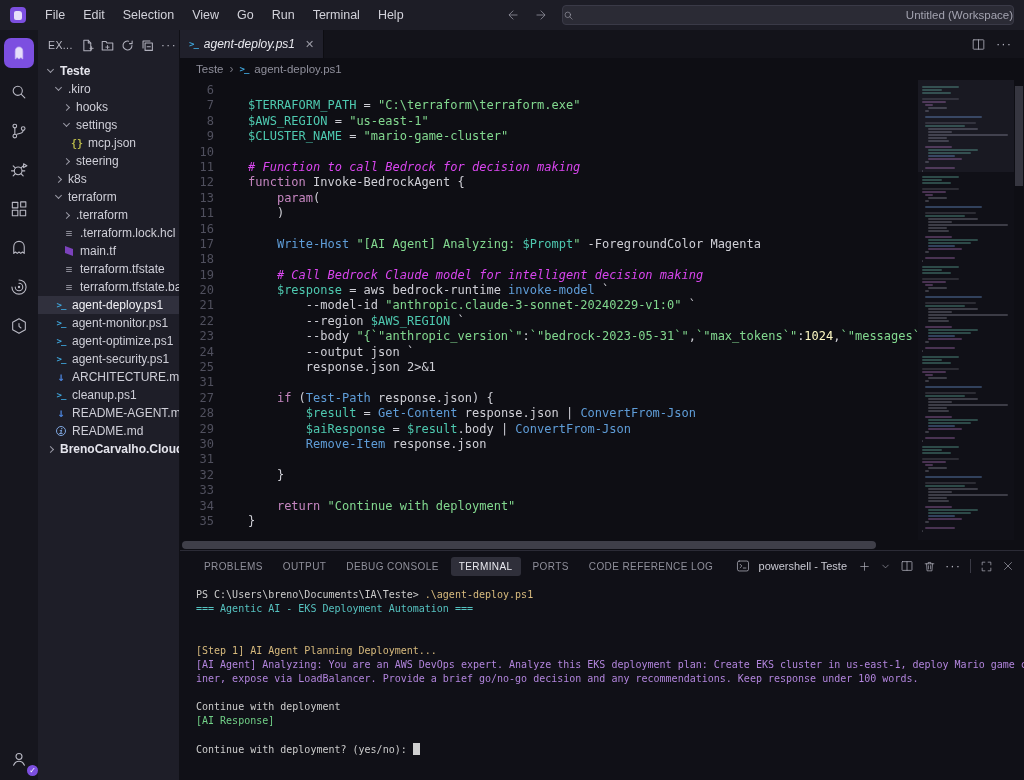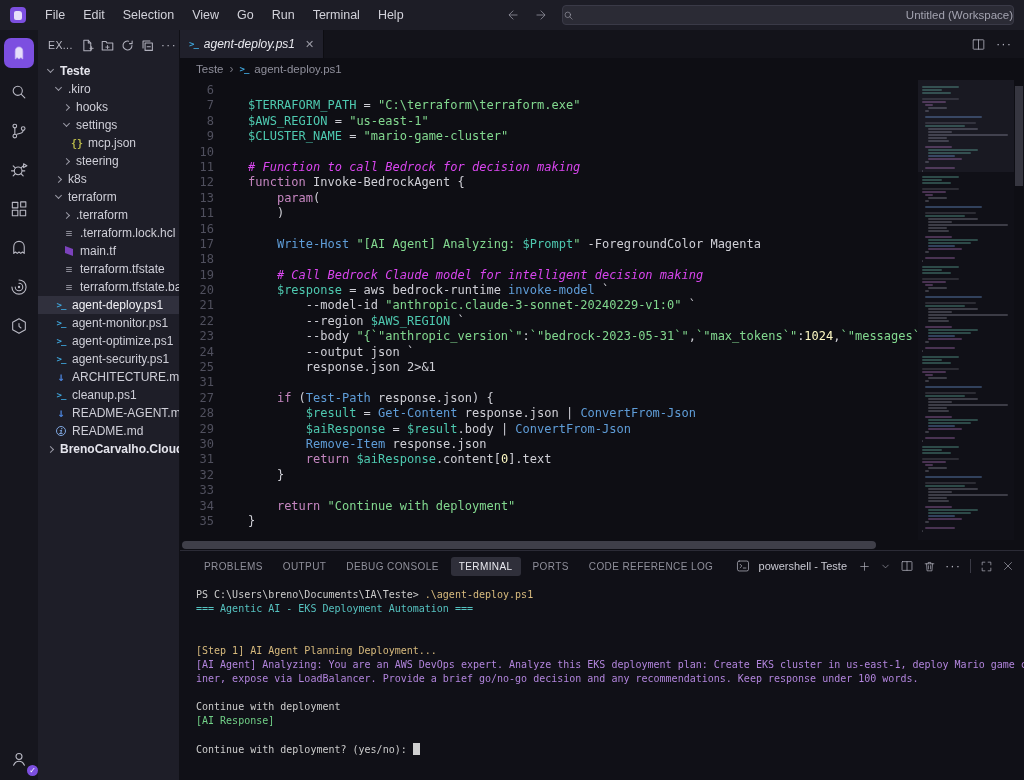--- a/index.html
+++ b/index.html
@@ -373,21 +373,21 @@
             <div class="code-line"><span class="ln">21</span><span class="lc"><span class="tk-pl">        --model-id </span><span class="tk-s">"anthropic.claude-3-sonnet-20240229-v1:0"</span><span class="tk-pl"> `</span></span></div>
             <div class="code-line"><span class="ln">22</span><span class="lc"><span class="tk-pl">        --region </span><span class="tk-v">$AWS_REGION</span><span class="tk-pl"> `</span></span></div>
             <div class="code-line"><span class="ln">23</span><span class="lc"><span class="tk-pl">        --body </span><span class="tk-s">"{`"anthropic_version`"</span><span class="tk-pl">:</span><span class="tk-s">`"bedrock-2023-05-31`"</span><span class="tk-pl">,</span><span class="tk-s">`"max_tokens`"</span><span class="tk-pl">:</span><span class="tk-n">1024</span><span class="tk-pl">,</span><span class="tk-s">`"messages`"</span><span class="tk-pl">:[{</span></span></div>
             <div class="code-line"><span class="ln">24</span><span class="lc"><span class="tk-pl">        --output json `</span></span></div>
             <div class="code-line"><span class="ln">25</span><span class="lc"><span class="tk-pl">        response.json 2&gt;&amp;1</span></span></div>
             <div class="code-line"><span class="ln">31</span><span class="lc"></span></div>
             <div class="code-line"><span class="ln">27</span><span class="lc"><span class="tk-pl">    </span><span class="tk-k">if</span><span class="tk-pl"> (</span><span class="tk-f">Test-Path</span><span class="tk-pl"> response.json) {</span></span></div>
             <div class="code-line"><span class="ln">28</span><span class="lc"><span class="tk-pl">        </span><span class="tk-v">$result</span><span class="tk-pl"> = </span><span class="tk-f">Get-Content</span><span class="tk-pl"> response.json | </span><span class="tk-f">ConvertFrom-Json</span></span></div>
             <div class="code-line"><span class="ln">29</span><span class="lc"><span class="tk-pl">        </span><span class="tk-v">$aiResponse</span><span class="tk-pl"> = </span><span class="tk-v">$result</span><span class="tk-pl">.body | </span><span class="tk-f">ConvertFrom-Json</span></span></div>
             <div class="code-line"><span class="ln">30</span><span class="lc"><span class="tk-pl">        </span><span class="tk-f">Remove-Item</span><span class="tk-pl"> response.json</span></span></div>
-            <div class="code-line"><span class="ln">31</span><span class="lc"><span class="tk-pl">        </span><span class="tk-k">return</span><span class="tk-pl"> </span><span class="tk-v">$aiResponse</span><span class="tk-pl">.content[</span><span class="tk-n">0</span><span class="tk-pl">].text</span></span></div>
+            <div class="code-line"><span class="ln">31</span></div>
             <div class="code-line"><span class="ln">32</span><span class="lc"><span class="tk-pl">    }</span></span></div>
             <div class="code-line"><span class="ln">33</span><span class="lc"></span></div>
             <div class="code-line"><span class="ln">34</span><span class="lc"><span class="tk-pl">    </span><span class="tk-k">return</span><span class="tk-pl"> </span><span class="tk-s">"Continue with deployment"</span></span></div>
             <div class="code-line"><span class="ln">35</span><span class="lc"><span class="tk-pl">}</span></span></div>
           </div>
         <div class="minimap">
             <div class="mm-view"></div>
             <div class="mm-row"></div>
             <div class="mm-row" style="margin-left: 0px; width: 36.8px; background: rgb(45, 74, 72);"></div>
             <div class="mm-row" style="margin-left: 0px; width: 20px; background: rgb(45, 74, 72);"></div>

